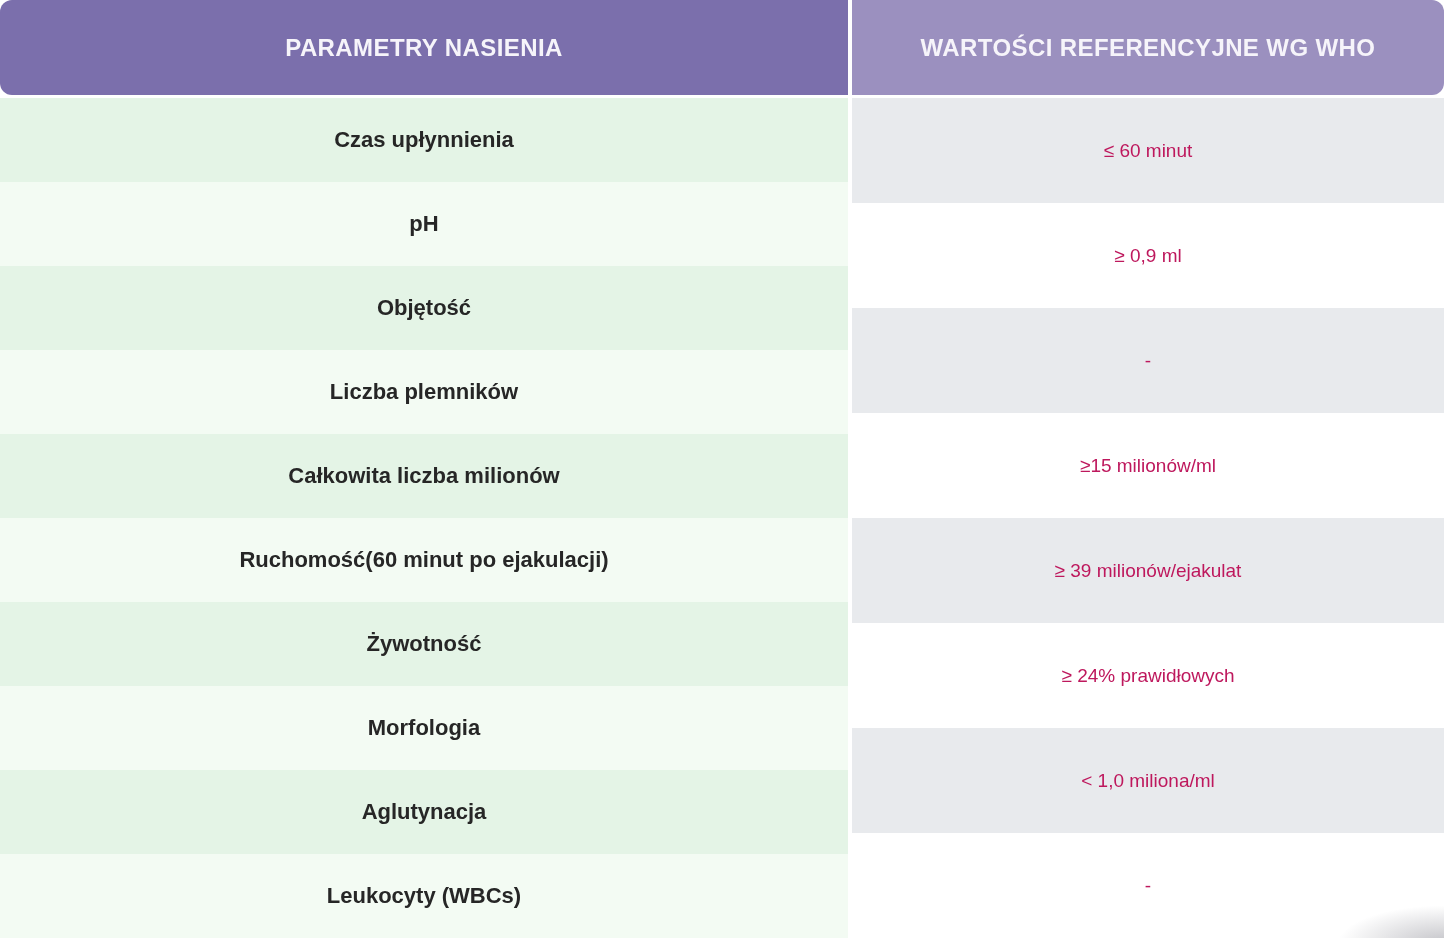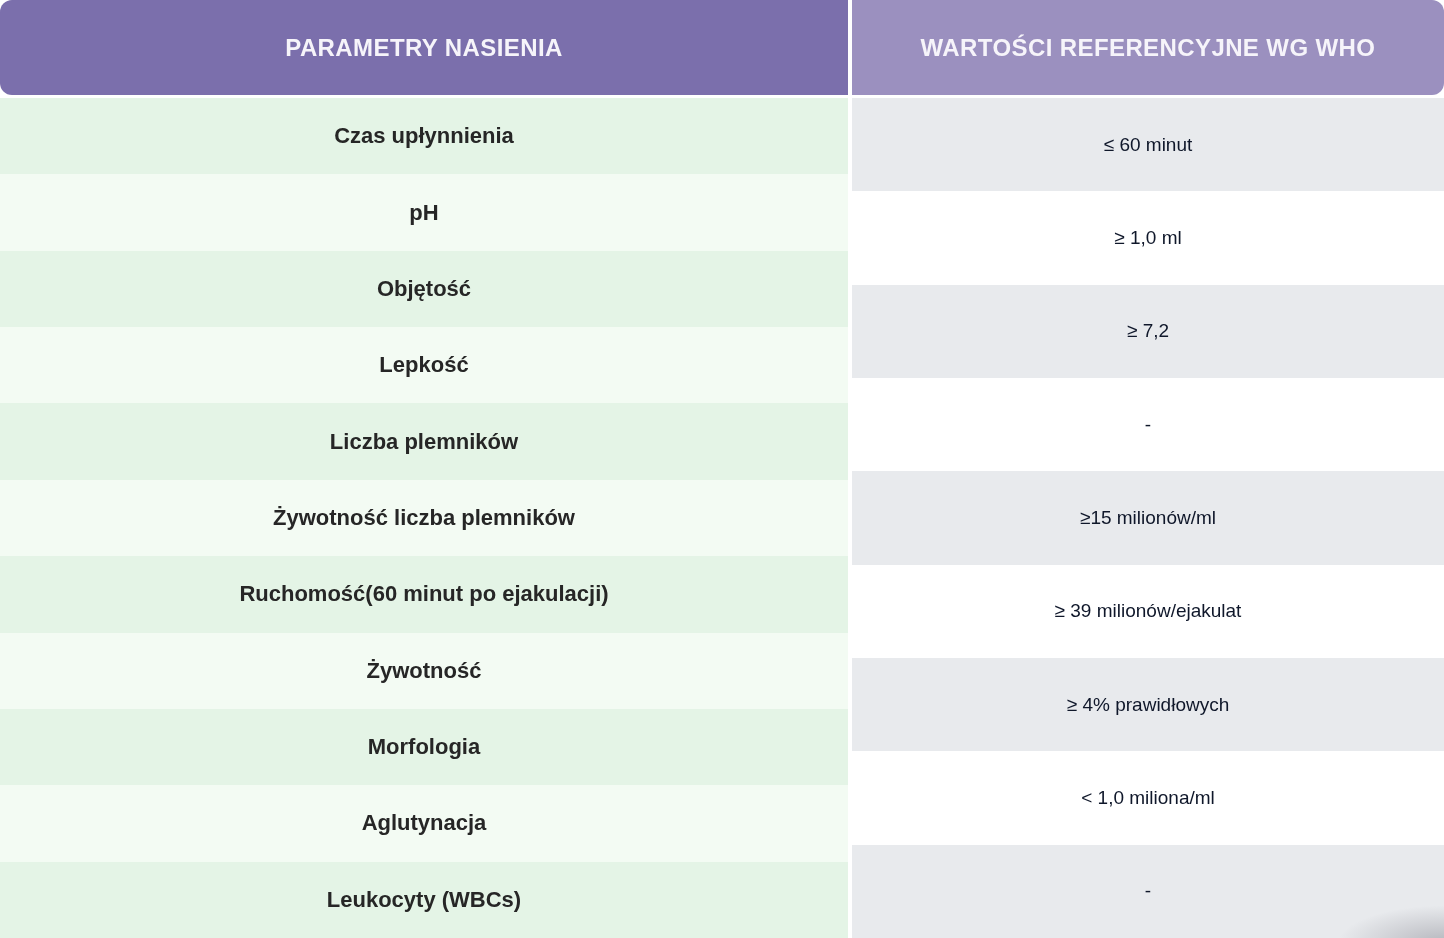--- a/index.html
+++ b/index.html
@@ -61,21 +61,21 @@
     box-sizing: border-box;
   }
   .cell-param {
     font-size: 22px;
     font-weight: bold;
     color: #262626;
   }
   .cell-value {
     font-size: 19px;
     font-weight: normal;
-    color: #0f172a;
+    color: #be185d;
     text-align: center;
   }
   .col-left  .cell:nth-child(odd)  { background: #f3fbf3; } 
   .col-left  .cell:nth-child(even) { background: #e4f4e6; }
   .col-right .cell:nth-child(odd)  { background: #ffffff; }
   .col-right .cell:nth-child(even) { background: #e8eaed; }
   
   .col .hdr { order: -1; }
 
   .corner-shadow {
@@ -91,36 +91,34 @@
 </head>
 <body>
 
 <div class="table-wrap">
   <div class="col col-left">
     <div class="hdr hdr-left">PARAMETRY NASIENIA</div>
 
   <div class="cell cell-param">Czas upłynnienia</div>
       <div class="cell cell-param">pH</div>
       <div class="cell cell-param">Objętość</div>
-      <div class="cell cell-param">Lepkość</div>
       <div class="cell cell-param">Liczba plemników</div>
-      <div class="cell cell-param">Żywotność liczba plemników</div>
+      <div class="cell cell-param">Całkowita liczba milionów</div>
       <div class="cell cell-param">Ruchomość(60 minut po ejakulacji)</div>
       <div class="cell cell-param">Żywotność</div>
       <div class="cell cell-param">Morfologia</div>
       <div class="cell cell-param">Aglutynacja</div>
       <div class="cell cell-param">Leukocyty (WBCs)</div>
     </div>
   <div class="col col-right">
     <div class="hdr hdr-right">WARTOŚCI REFERENCYJNE WG WHO</div>
 
   <div class="cell cell-value">≤ 60 minut</div>
-      <div class="cell cell-value">≥ 1,0 ml</div>
-      <div class="cell cell-value">≥ 7,2</div>
+      <div class="cell cell-value">≥ 0,9 ml</div>
       <div class="cell cell-value">-</div>
       <div class="cell cell-value">≥15 milionów/ml</div>
       <div class="cell cell-value">≥ 39 milionów/ejakulat</div>
-      <div class="cell cell-value">≥ 4% prawidłowych</div>
+      <div class="cell cell-value">≥ 24% prawidłowych</div>
       <div class="cell cell-value">&lt; 1,0 miliona/ml</div>
       <div class="cell cell-value">-</div>
     </div>
   <div class="corner-shadow"></div>
 </div>
 
 </body></html>

